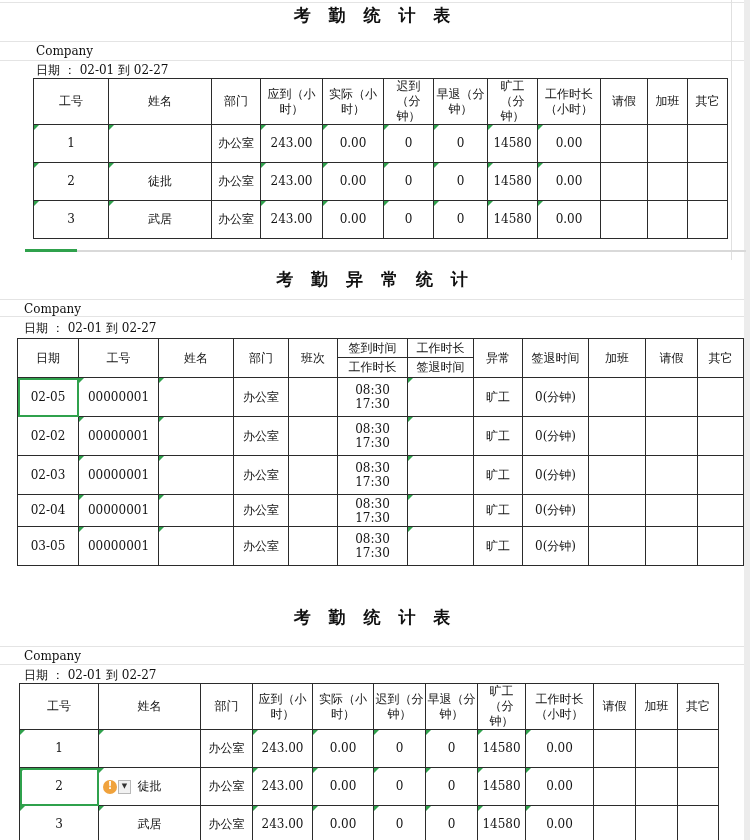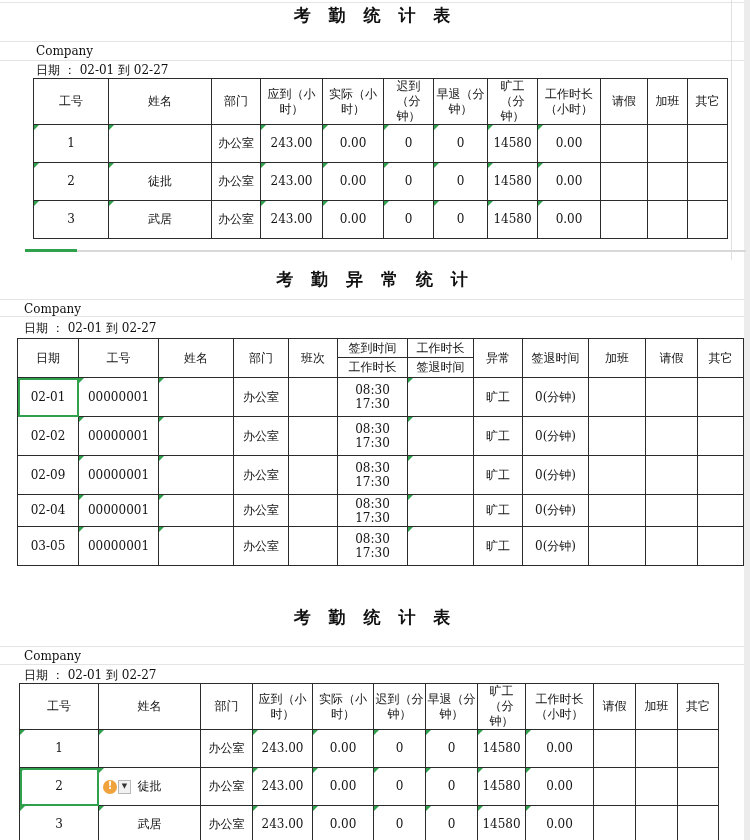--- a/index.html
+++ b/index.html
@@ -151,21 +151,21 @@
       <td rowspan="2">签退时间</td>
       <td rowspan="2">加班</td>
       <td rowspan="2">请假</td>
       <td rowspan="2">其它</td>
     </tr>
     <tr class="hr" style="height:20px">
       <td>工作时长</td>
       <td>签退时间</td>
     </tr>
     <tr style="height:39px">
-      <td class="sel">02-01</td>
+      <td class="sel">02-05</td>
       <td class="gt">00000001</td>
       <td class="gt"></td>
       <td>办公室</td>
       <td></td>
       <td class="time">
             <div>08:30</div>
             <div>17:30</div>
           </td>
       <td class="gt"></td>
       <td>旷工</td>
@@ -185,21 +185,21 @@
             <div>17:30</div>
           </td>
       <td class="gt"></td>
       <td>旷工</td>
       <td>0(分钟)</td>
       <td></td>
       <td></td>
       <td></td>
     </tr>
     <tr style="height:39px">
-      <td>02-09</td>
+      <td>02-03</td>
       <td class="gt">00000001</td>
       <td class="gt"></td>
       <td>办公室</td>
       <td></td>
       <td class="time">
             <div>08:30</div>
             <div>17:30</div>
           </td>
       <td class="gt"></td>
       <td>旷工</td>

